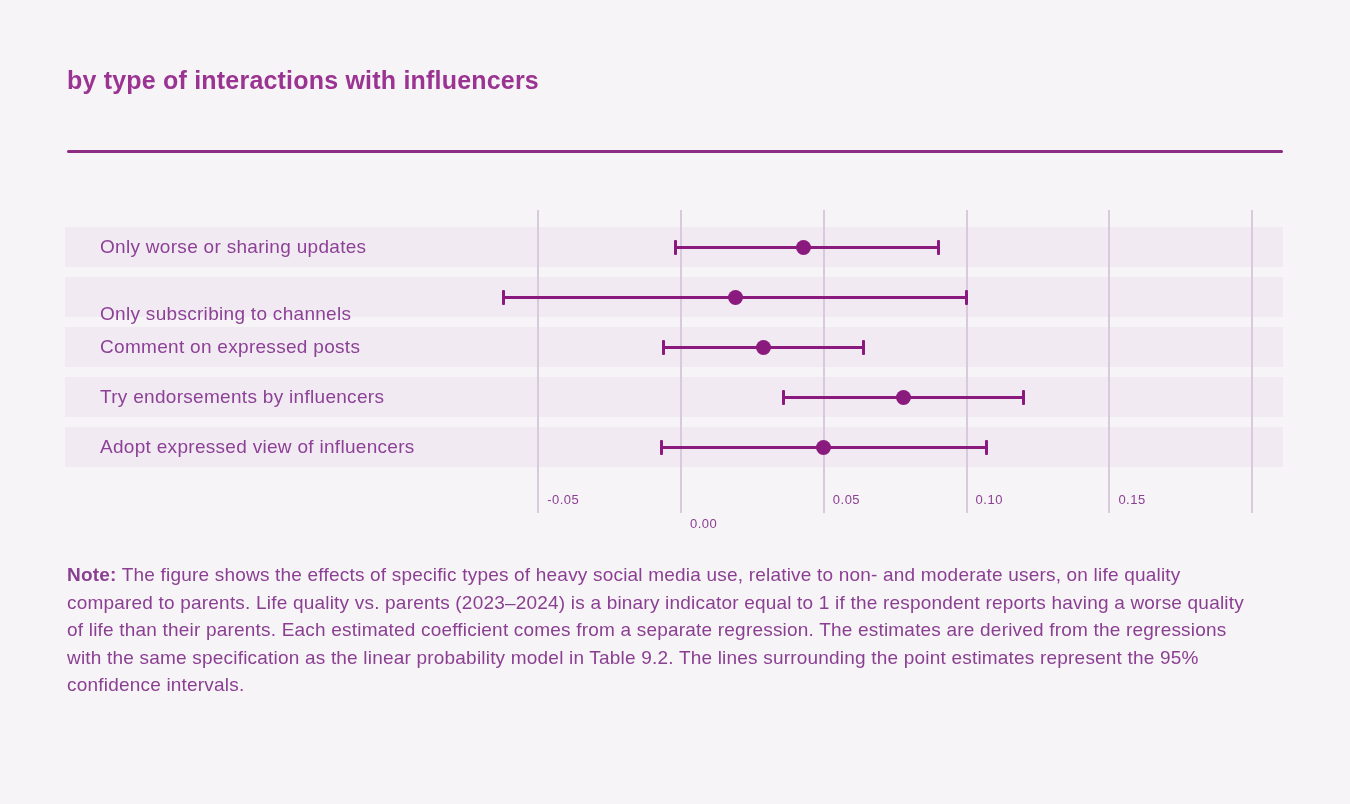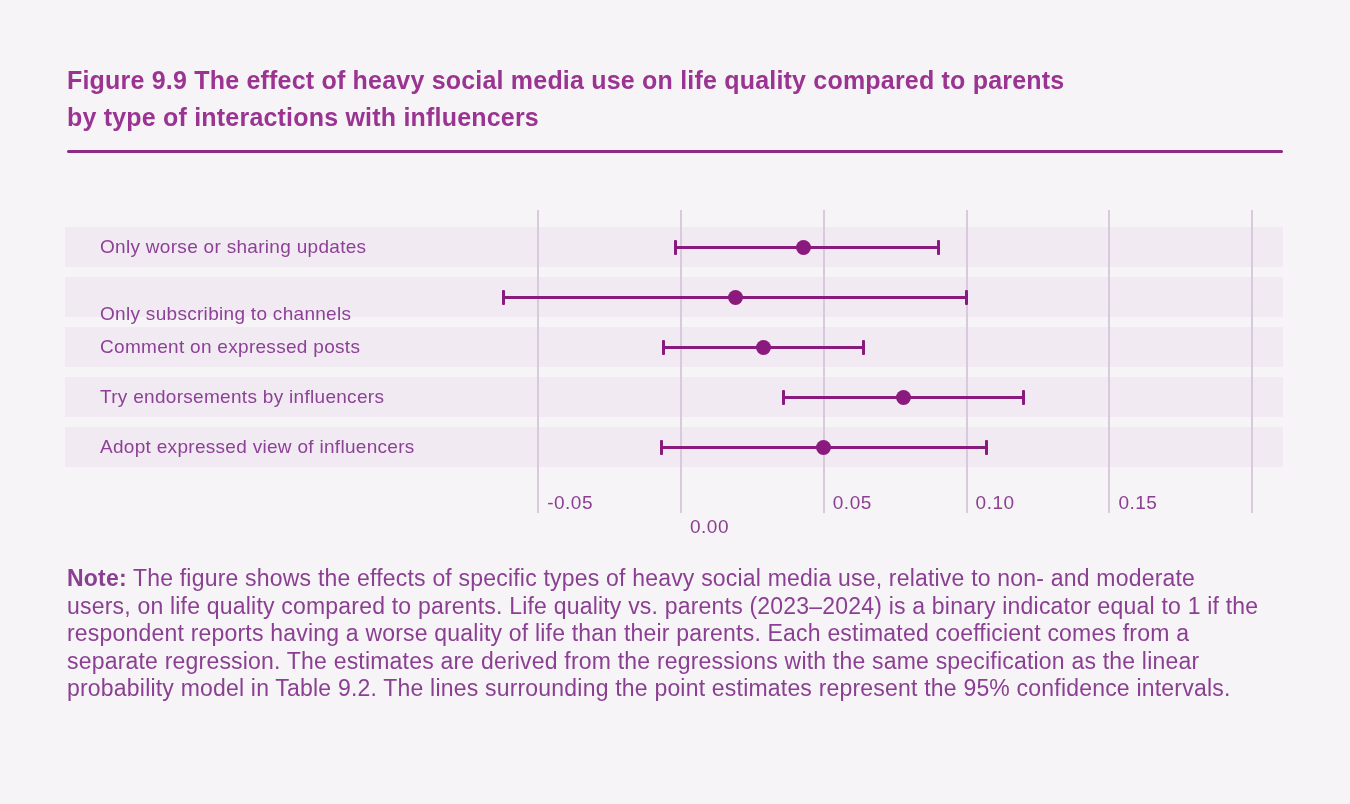--- a/index.html
+++ b/index.html
@@ -30,39 +30,38 @@
     white-space:nowrap;
   }
   .gridline{
     position:absolute;top:210px;height:303px;width:2px;
     background:#d8c9dd;
   }
   .ci-line{position:absolute;height:3px;background:#8a1a7d;}
   .ci-cap{position:absolute;width:3px;height:15px;background:#8a1a7d;border-radius:1px;}
   .dot{position:absolute;width:15px;height:15px;border-radius:50%;background:#8a1a7d;}
   .x-tick{
-    position:absolute;top:492px;font-size:19px;color:#8b3f92;letter-spacing:0.5px;
+    position:absolute;top:492px;font-size:13px;color:#8b3f92;letter-spacing:0.5px;
   }
   .note{
     position:absolute;left:67px;top:542px;width:1192px;
-    font-size:23px;line-height:27.6px;color:#8b3f92;letter-spacing:0.2px;
+    font-size:19px;line-height:27.6px;color:#8b3f92;letter-spacing:0.2px;
   }
   .note b{font-weight:bold;}
   .source{
     position:absolute;left:67px;top:712px;width:900px;
     font-size:19px;color:#8b3f92;letter-spacing:0.2px;
   }
 </style>
 </head>
 <body>
 
 <div id="stage">
 
   <div class="title">
-    <div>Figure 9.9 The effect of heavy social media use on life quality compared to parents</div>
     <div>by type of interactions with influencers</div>
   </div>
 
   <div class="rule"></div>
 
   <div id="plot">
       <div class="band" style="top: 227px;"></div>
       <div class="cat-label" style="top: 227px;">Only worse or sharing updates</div>
       <div class="band" style="top: 277px;"></div>
       <div class="cat-label" style="top: 294px;">Only subscribing to channels</div>

